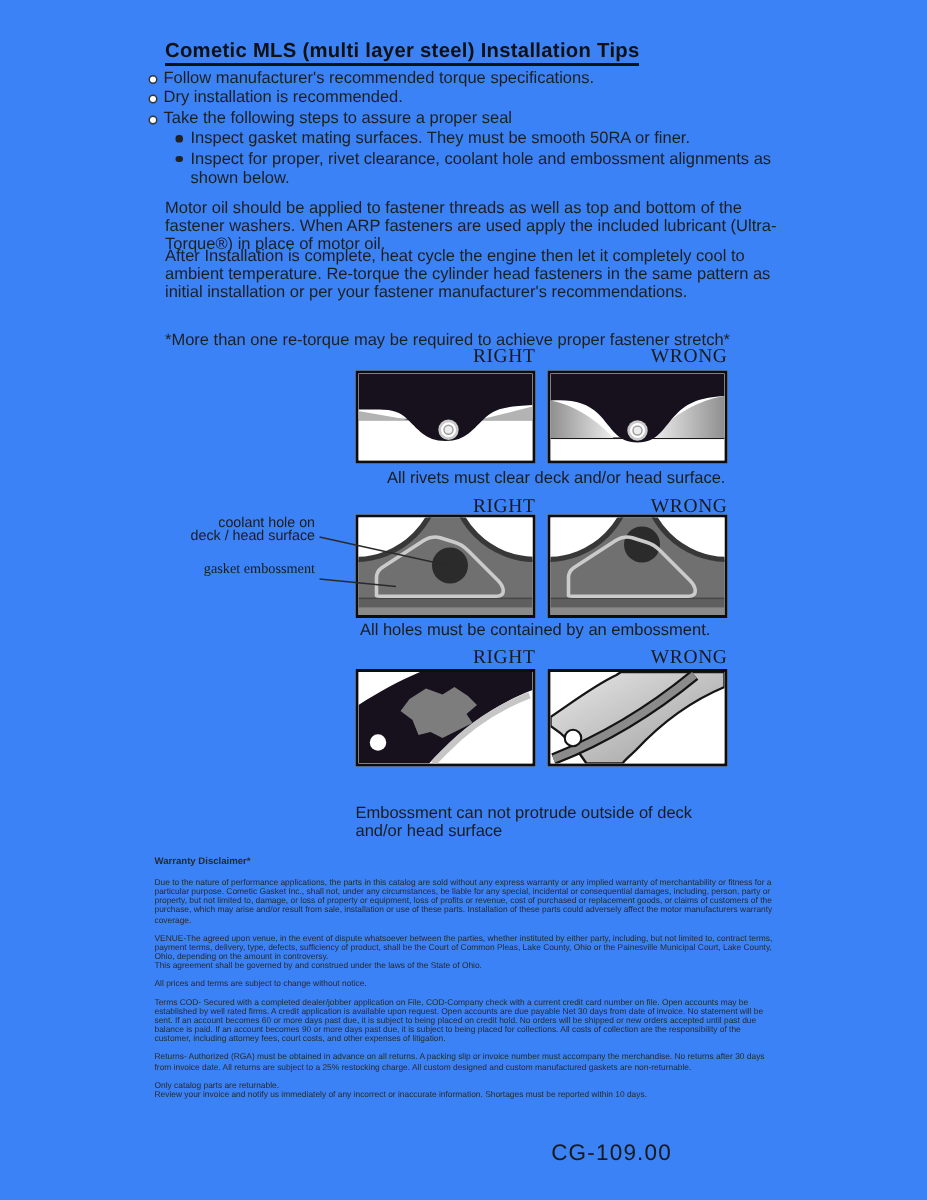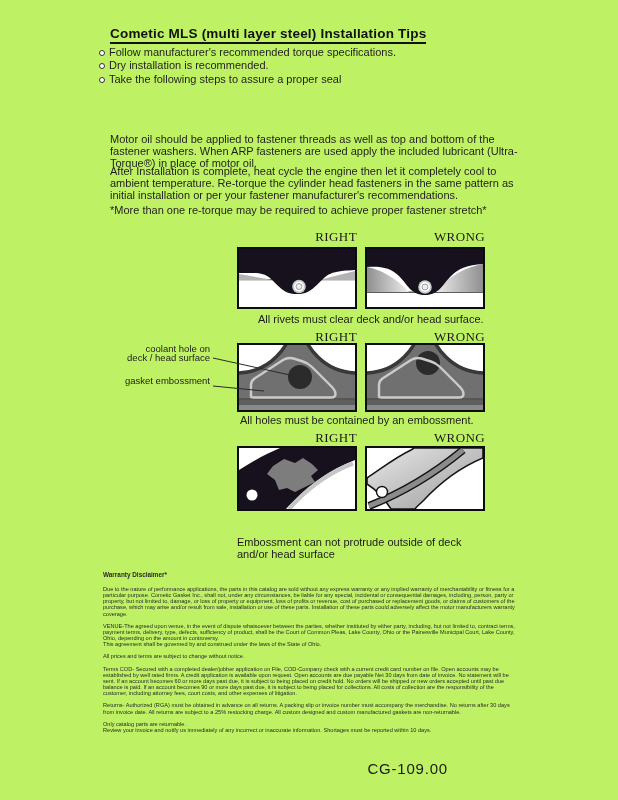--- a/index.html
+++ b/index.html
@@ -1,17 +1,17 @@
 <!DOCTYPE html>
 <html><head>
 <meta charset="utf-8">
 <style>
   html,body{margin:0;padding:0;background:#ffffff;}
   .page{
-    position:relative;width:618px;height:800px;background:#bef264;overflow:hidden;
+    position:relative;width:618px;height:800px;background:#3b82f6;overflow:hidden;
     font-family:"Liberation Sans", sans-serif;color:#1f1f1f;
   }
   .abs{position:absolute;}
   .title{
     left:110px;top:26px;font-size:13.5px;font-weight:bold;color:#111;
     border-bottom:2px solid #111;padding-bottom:1px;letter-spacing:0.2px;
   }
   .bullets{left:99px;top:46px;width:430px;font-size:11px;line-height:13.4px;}
   .brow{display:flex;align-items:flex-start;}
   .brow .txt{flex:1;}
@@ -62,25 +62,37 @@
           <span class="o"></span>
         </span>
       <span class="txt">Dry installation is recommended.</span>
     </div>
     <div class="brow">
       <span class="mark">
           <span class="o"></span>
         </span>
       <span class="txt">Take the following steps to assure a proper seal</span>
     </div>
+    <div class="brow sub">
+      <span class="mark">
+          <span class="f"></span>
+        </span>
+      <span class="txt">Inspect gasket mating surfaces.  They must be smooth 50RA or finer.</span>
+    </div>
+    <div class="brow sub">
+      <span class="mark">
+          <span class="f"></span>
+        </span>
+      <span class="txt">Inspect for proper, rivet clearance, coolant hole and embossment alignments as shown below.</span>
+    </div>
   </div>
 
   <div class="abs para" style="top:134px;">Motor oil should be applied to fastener threads as well as top and bottom of the fastener washers. When ARP fasteners are used apply the included lubricant (Ultra-Torque®) in place of motor oil.</div>
   <div class="abs para" style="top:166px;">After Installation is complete, heat cycle the engine then let it completely cool to ambient temperature. Re-torque the cylinder head fasteners in the same pattern as initial installation or per your fastener manufacturer's recommendations.</div>
-  <div class="abs para" style="top:205px;">*More than one re-torque may be required to achieve proper fastener stretch*</div>
+  <div class="abs para" style="top:222px;">*More than one re-torque may be required to achieve proper fastener stretch*</div>
 
   <div class="abs figlabel" style="left:237px;top:229px;">RIGHT</div>
   <div class="abs figlabel" style="left:365px;top:229px;">WRONG</div>
 
   <div class="abs dbox" style="left:237px;top:247px;height:62px;">
     <svg width="116" height="58" viewBox="0 0 116 58" preserveAspectRatio="none">
       <rect width="116" height="58" fill="#ffffff"></rect>
       <rect x="0" y="30.2" width="38" height="1" fill="#2a2a2a"></rect>
       <rect x="78" y="30.2" width="38" height="1" fill="#2a2a2a"></rect>
       <polygon points="0,25 34,31 0,31" fill="#b3b3b3"></polygon>
@@ -115,21 +127,21 @@
     </svg>
   </div>
 
   <div class="abs figcap" style="left:237px;top:313px;margin-left:21px;">All rivets must clear deck and/or head surface.</div>
 
   <div class="abs figlabel" style="left:237px;top:329px;">RIGHT</div>
   <div class="abs figlabel" style="left:365px;top:329px;">WRONG</div>
 
   <div class="abs ann pre" style="top:344px;">coolant hole on
 deck / head surface</div>
-  <div class="abs ann" style="top:376px;">gasket embossment</div>
+  <div class="abs ann" style="top:376px;font-family:Liberation Serif, serif;">gasket embossment</div>
 
   <div class="abs dbox" style="left:237px;top:343px;height:69px;">
     <svg width="116" height="65" viewBox="0 0 116 65" preserveAspectRatio="none">
       <rect width="116" height="65" fill="#707070"></rect>
       <rect x="0" y="54" width="116" height="6" fill="#5f5f5f"></rect>
       <rect x="0" y="60" width="116" height="5" fill="#8a8a8a"></rect>
       <rect x="0" y="53.4" width="116" height="1" fill="#464646"></rect>
       <circle cx="-2" cy="-28" r="56" fill="#ffffff" stroke="#383838" stroke-width="3.5"></circle>
       <circle cx="118" cy="-28" r="56" fill="#ffffff" stroke="#383838" stroke-width="3.5"></circle>
       <path d="M12,52 L12,40 Q12,36 15.5,33.5 L44,15 Q49,12 54.5,13.5 L64,16.5 Q69,18 73,22 L93,42 Q96.5,45.5 96.5,49 Q96.5,52.5 92,52.5 L16,52.5 Q12,52.5 12,52 Z" fill="none" stroke="#cbcbcb" stroke-width="2.4" stroke-linejoin="round"></path>

